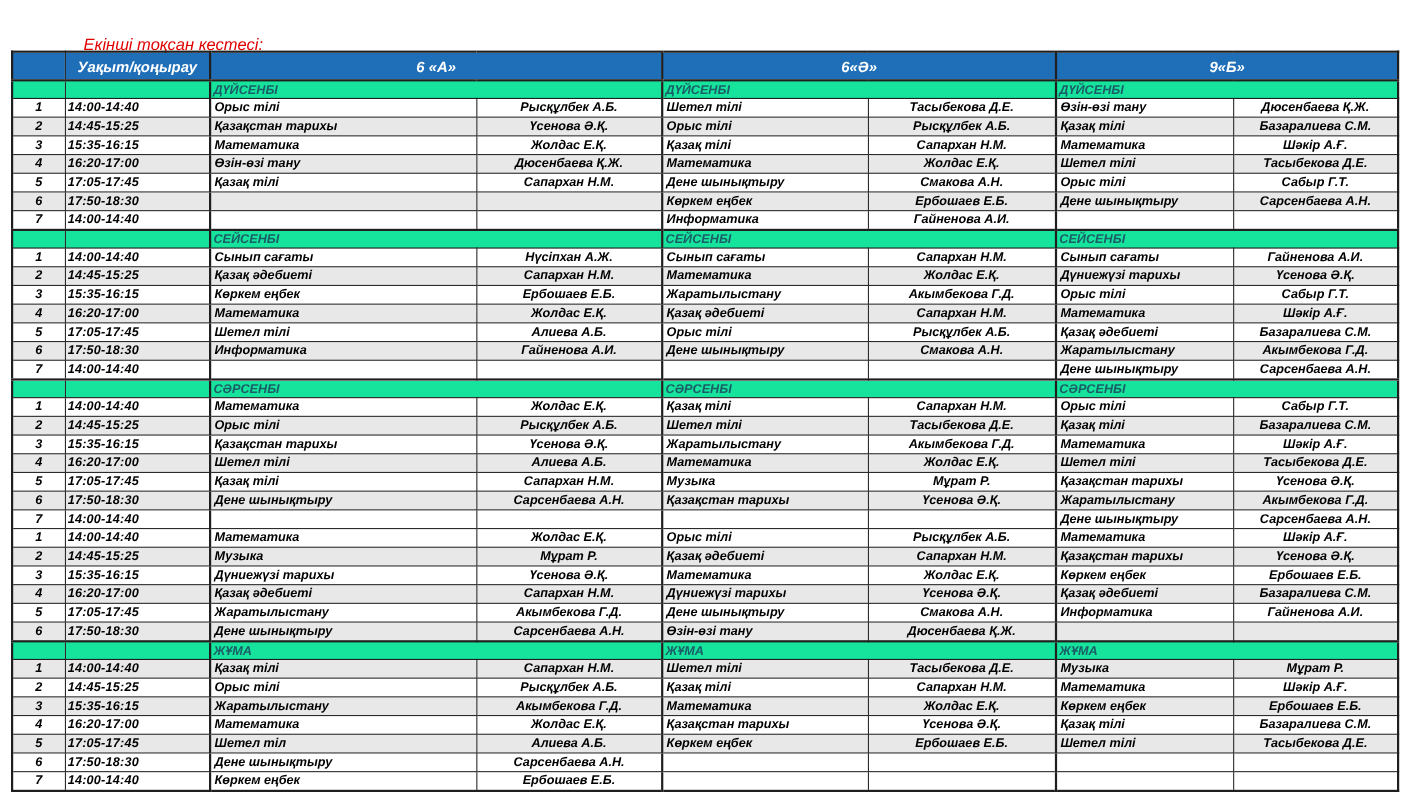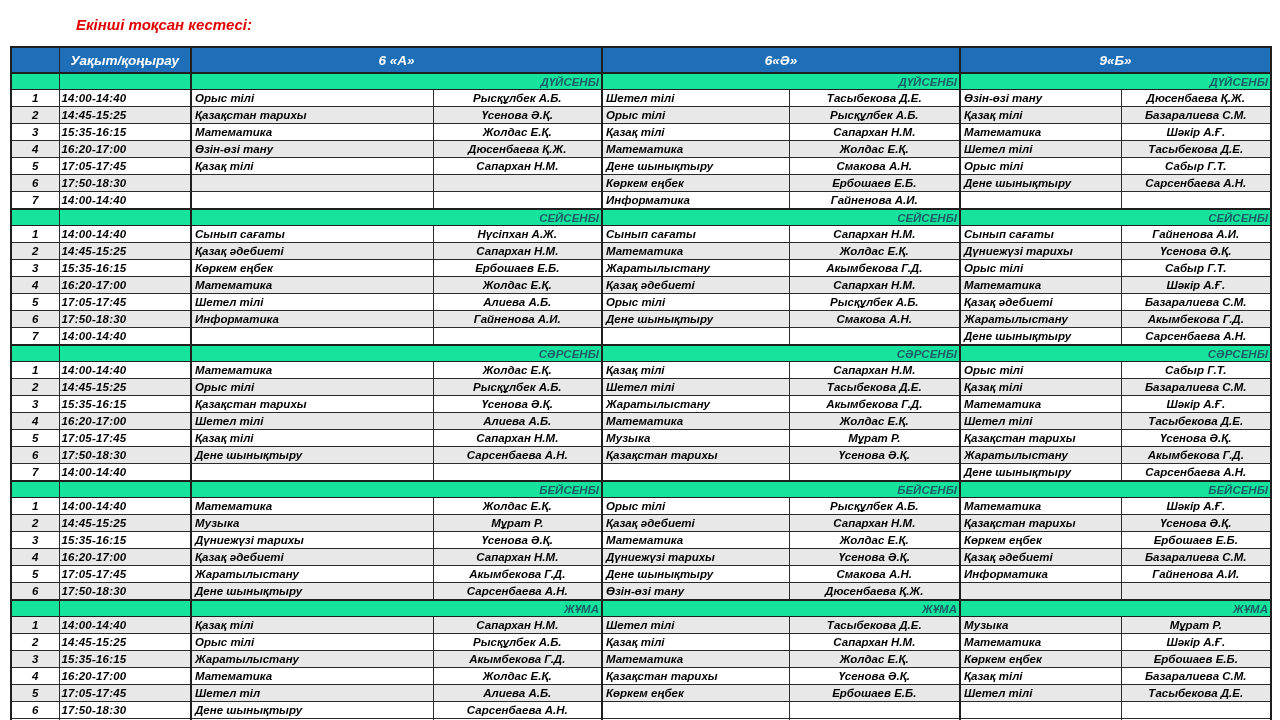--- a/index.html
+++ b/index.html
@@ -1,19 +1,19 @@
 <!DOCTYPE html>
 <html style="--blue: #1e6fb8; --green: #16e39c; --gray: #e8e8e8; --title-red: #e10000; --day-text: #1b5e67; --border: #2b2b2b;"><head>
 <meta charset="utf-8">
 <style>
   html,body{margin:0;padding:0;background:#ffffff;width:1280px;height:720px;overflow:hidden;}
   body{font-family:"Liberation Sans",sans-serif;}
   .title{
-    position:absolute;left:76px;top:16px;
-    font-size:15px;font-weight:bold;font-style:italic;
+    position:absolute;left:76px;top:32px;
+    font-size:15px;font-weight:normal;font-style:italic;
     color:var(--title-red,#e10000);
   }
   .table-wrap{position:absolute;left:10px;top:46px;}
   table{
     border-collapse:collapse;table-layout:fixed;width:1260px;
     font-family:"Liberation Sans",sans-serif;font-style:italic;font-weight:bold;
     border:2px solid #1f1f1f;
   }
   td{
     border:1px solid var(--border,#2b2b2b);
@@ -21,21 +21,21 @@
     padding:0 2px;vertical-align:middle;background:#ffffff;
   }
   tr.hdr td{
     background:var(--blue,#1e6fb8);color:#ffffff;
     font-size:13.5px;text-align:center;height:24px;
     border-bottom:2px solid #1f1f1f;
     margin-top:28px;
   }
   tr.day td{
     background:var(--green,#16e39c);color:var(--day-text,#1b5e67);
-    font-size:11.5px;text-align:right;height:15px;
+    font-size:11.5px;text-align:left;height:15px;
     border-top:2px solid #1f1f1f;border-bottom:1.5px solid #1f1f1f;
   }
   tr.body td{height:16px;font-size:11.5px;color:#000;line-height:16px;}
   tr.body.shade td{background:var(--gray,#e8e8e8);}
   td.num{text-align:center;font-size:11.5px;}
   td.time{font-size:12.5px;letter-spacing:0.2px;}
   td.subj{text-align:left;padding-left:3px;}
   td.tch{text-align:center;}
   td.sec{border-left:2px solid #1f1f1f;}
 </style>
@@ -288,27 +288,20 @@
         <tr class="body">
           <td class="num">7</td>
           <td class="time">14:00-14:40</td>
           <td class="subj sec"></td>
           <td class="tch"></td>
           <td class="subj sec"></td>
           <td class="tch"></td>
           <td class="subj sec">Дене шынықтыру</td>
           <td class="tch">Сарсенбаева А.Н.</td>
         </tr>
-        <tr class="day">
-          <td></td>
-          <td></td>
-          <td class="sec" colspan="2">БЕЙСЕНБІ</td>
-          <td class="sec" colspan="2">БЕЙСЕНБІ</td>
-          <td class="sec" colspan="2">БЕЙСЕНБІ</td>
-        </tr>
         <tr class="body">
           <td class="num">1</td>
           <td class="time">14:00-14:40</td>
           <td class="subj sec">Математика</td>
           <td class="tch">Жолдас Е.Қ.</td>
           <td class="subj sec">Орыс тілі</td>
           <td class="tch">Рысқұлбек А.Б.</td>
           <td class="subj sec">Математика</td>
           <td class="tch">Шәкір А.Ғ.</td>
         </tr>

